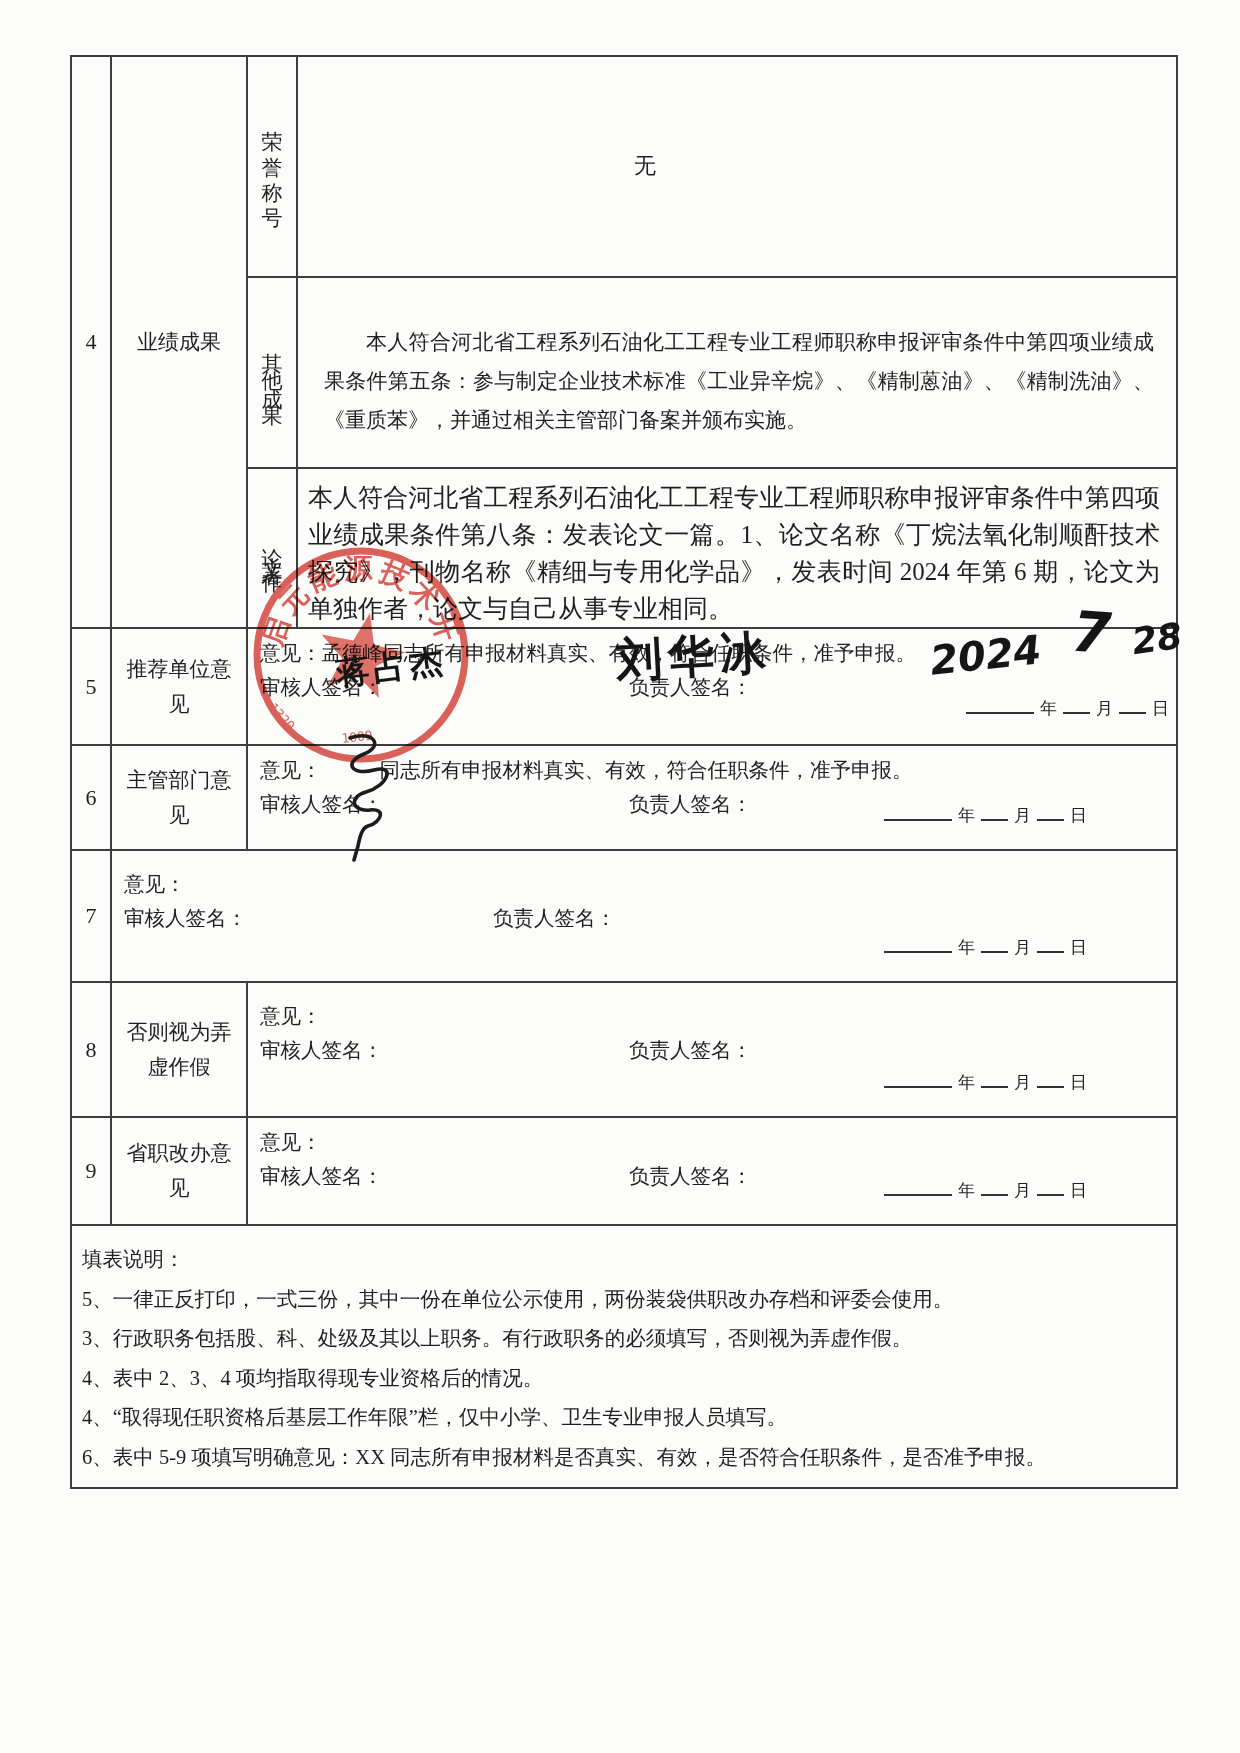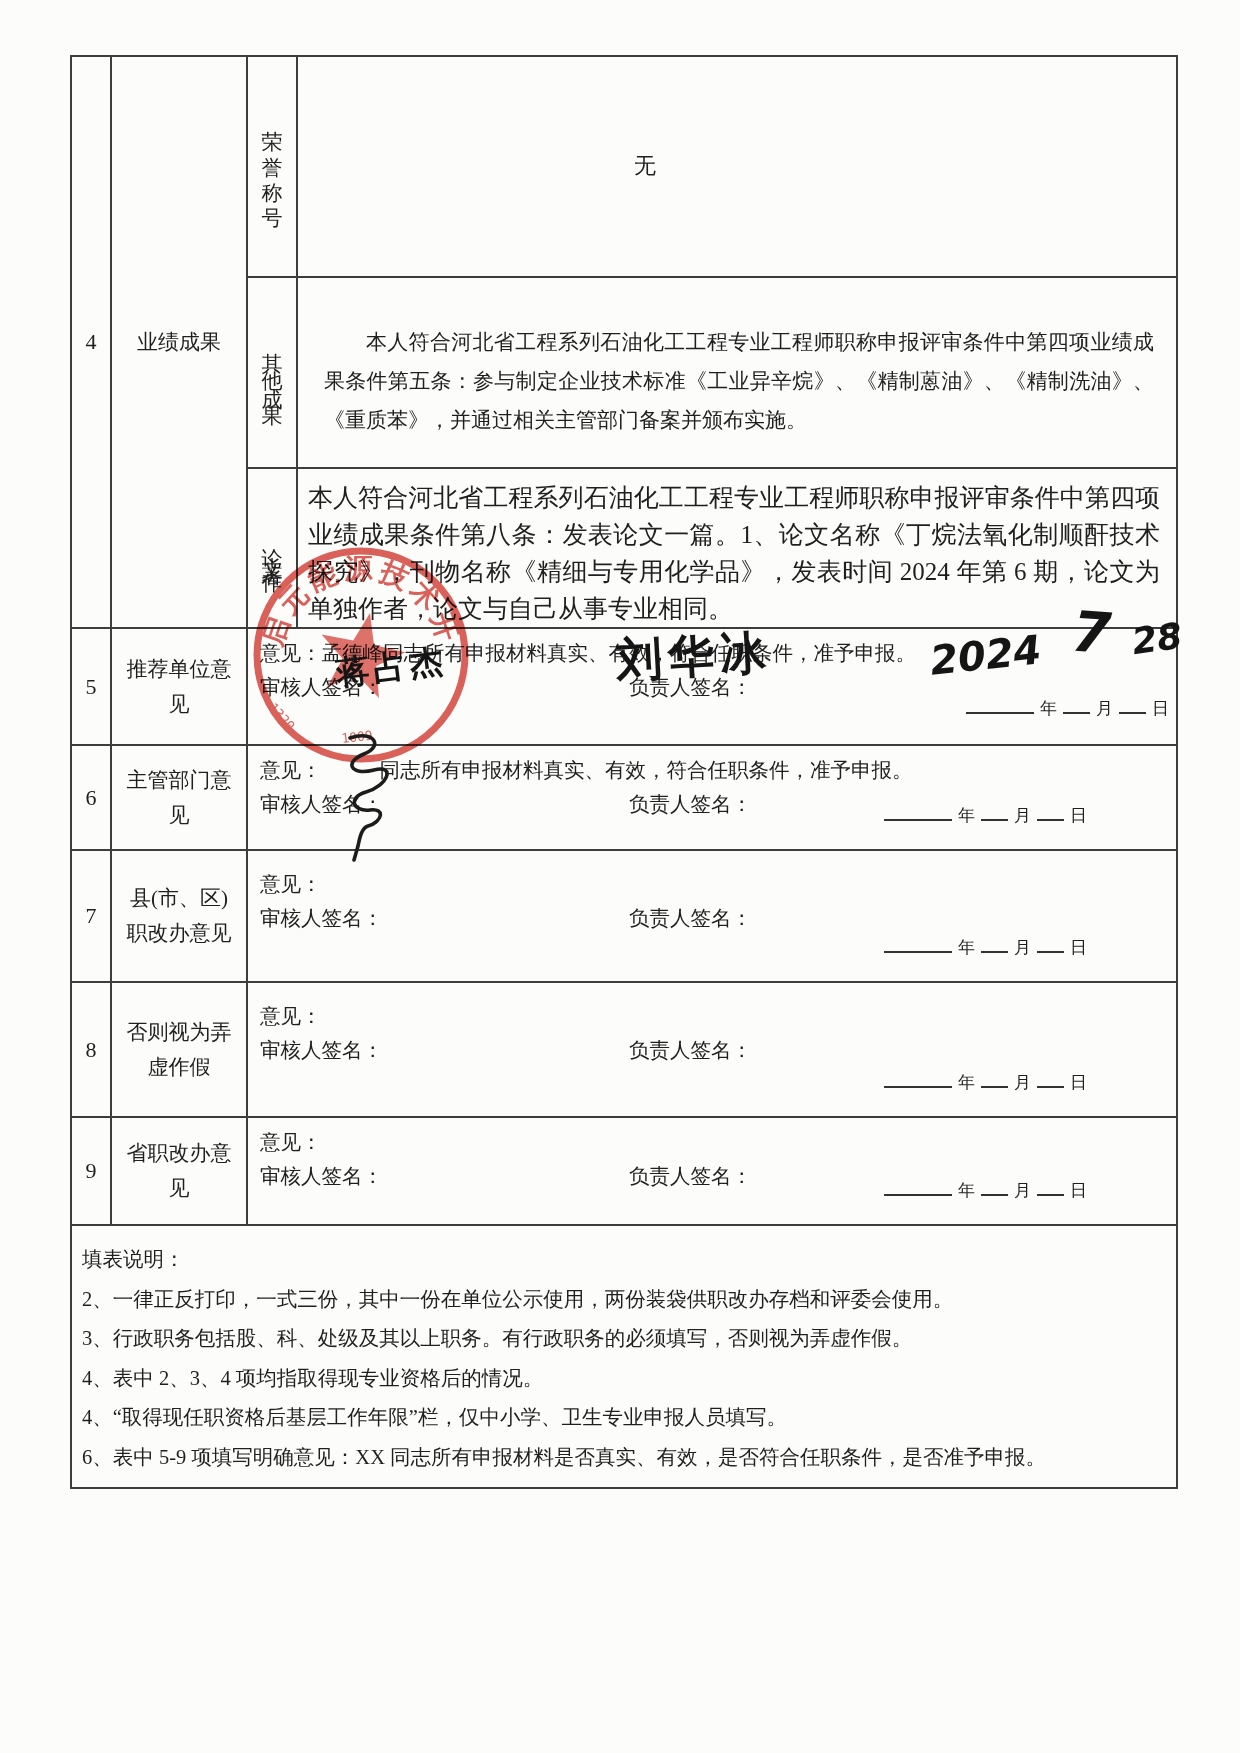--- a/index.html
+++ b/index.html
@@ -142,21 +142,20 @@
           </div>
           <div class="date-line">
             <span class="blank w70"></span><span>年</span><span class="blank w28"></span><span>月</span><span class="blank w28"></span><span>日</span>
           </div>
         </div>
       </div>
     </div>
 
     <div class="trow row7">
       <div class="col-num">7</div>
-      <div class="col-cat">县(市、区)职改办意见</div>
       <div class="col-content">
         <div class="ccell pad-top">
           <div class="line"><span>意见：</span></div>
           <div class="l-sign">
             <span>审核人签名：</span>
             <span class="leader">负责人签名：</span>
           </div>
           <div class="date-line">
             <span class="blank w70"></span><span>年</span><span class="blank w28"></span><span>月</span><span class="blank w28"></span><span>日</span>
           </div>
@@ -194,21 +193,21 @@
           <div class="date-line">
             <span class="blank w70"></span><span>年</span><span class="blank w28"></span><span>月</span><span class="blank w28"></span><span>日</span>
           </div>
         </div>
       </div>
     </div>
 
     <div class="trow last notes">
       <div>
         <div class="note-title">填表说明：</div>
-        <div class="note-item"><span>2、一律正反打印，一式三份，其中一份在单位公示使用，</span><span class="bold">两份装袋</span><span>供职改办存档和评委会使用。</span></div>
+        <div class="note-item"><span>5、一律正反打印，一式三份，其中一份在单位公示使用，</span><span class="bold">两份装袋</span><span>供职改办存档和评委会使用。</span></div>
         <div class="note-item"><span>3、行政职务包括股、科、处级及其以上职务。有行政职务的必须填写，否则视为弄虚作假。</span><span class="bold"></span><span></span></div>
         <div class="note-item"><span>4、表中 2、3、4 项均指</span><span class="bold">取得现专业资格后</span><span>的情况。</span></div>
         <div class="note-item"><span>4、“取得现任职资格后基层工作年限”栏，仅中小学、卫生专业申报人员填写。</span><span class="bold"></span><span></span></div>
         <div class="note-item"><span>6、表中 5-9 项填写明确意见：XX 同志所有申报材料是否真实、有效，是否符合任职条件，是否准予申报。</span><span class="bold"></span><span></span></div>
       </div>
     </div>
 
   </div>
 
   <svg class="stamp" viewBox="0 0 230 230">

